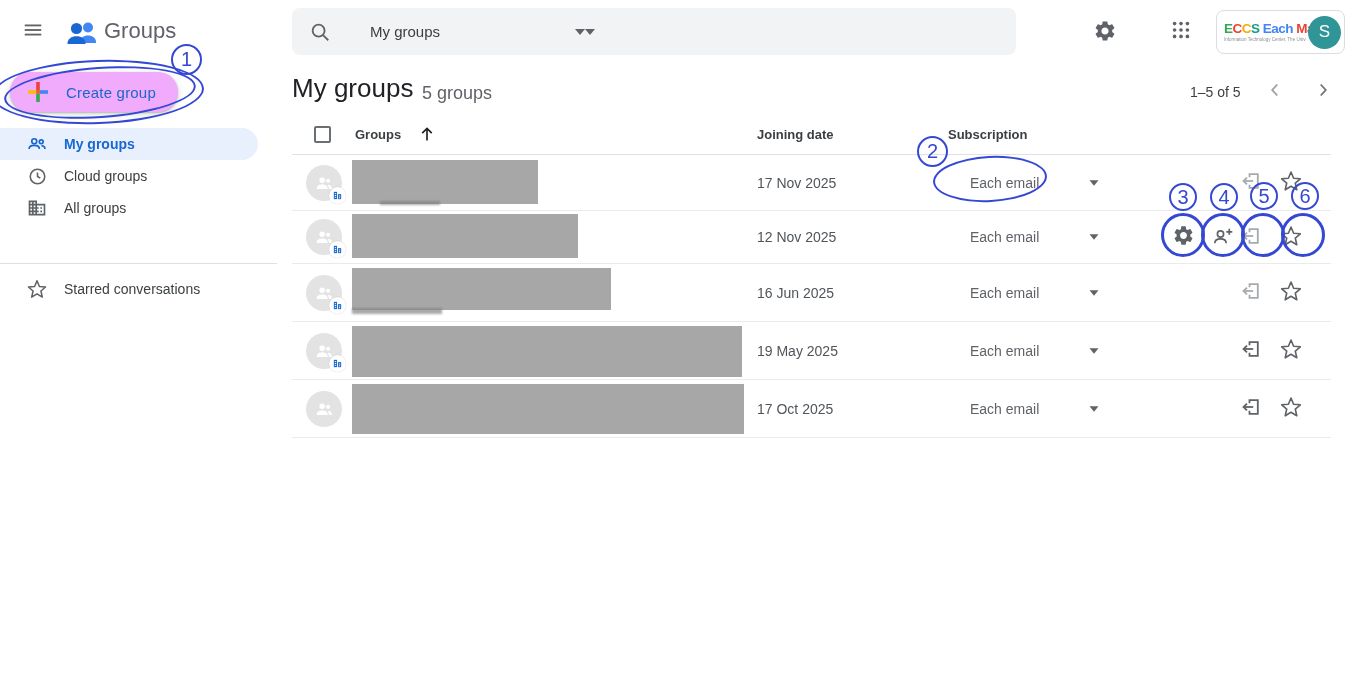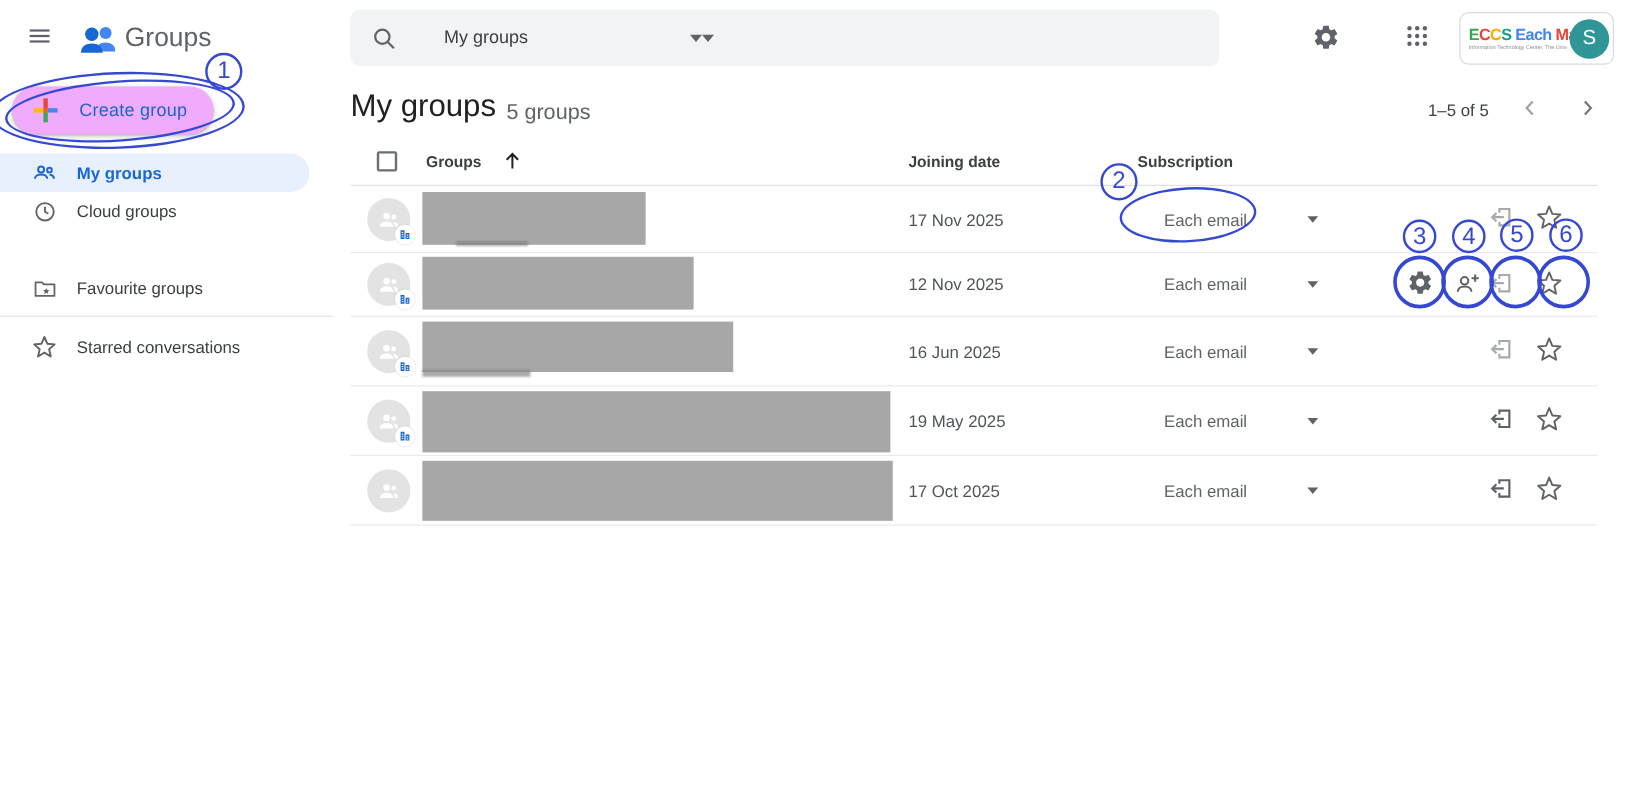--- a/index.html
+++ b/index.html
@@ -177,30 +177,29 @@
   <div class="abs nav-item" style="top:160px">
     <span class="nav-ic">
       <svg width="21" height="21" viewBox="0 0 24 24" fill="none" stroke="currentColor" stroke-width="1.8">
           <circle cx="12" cy="12" r="8.3"></circle>
           <path d="M12 7.3V12l3.2 1.9"></path>
         </svg>
     </span>
     <span class="nav-lbl">Cloud groups</span>
   </div>
 
-
-  <div class="abs nav-item" style="top:224px">
+  <div class="abs nav-item" style="top:192px">
     <span class="nav-ic">
-      <svg width="21" height="21" viewBox="0 0 24 24" fill="none" stroke="currentColor" stroke-width="1.7">
-          <path d="M3 6h6l2 2h10v11H3z" stroke-linejoin="round"></path>
-          <path d="M13.2 15.9l-1.9 1.2.5-2.1-1.6-1.4 2.1-.2.9-2 .9 2 2.1.2-1.6 1.4.5 2.1z" fill="currentColor" stroke="none"></path>
-        </svg>
-    </span>
-    <span class="nav-lbl">Favourite groups</span>
-  </div>
+      <svg width="20" height="20" viewBox="0 0 24 24" fill="currentColor">
+          <path d="M12 7V3H2v18h20V7H12zM6 19H4v-2h2v2zm0-4H4v-2h2v2zm0-4H4V9h2v2zm0-4H4V5h2v2zm4 12H8v-2h2v2zm0-4H8v-2h2v2zm0-4H8V9h2v2zm0-4H8V5h2v2zm10 12h-8v-2h2v-2h-2v-2h2v-2h-2V9h8v10zm-2-8h-2v2h2v-2zm0 4h-2v2h2v-2z"></path>
+        </svg>
+    </span>
+    <span class="nav-lbl">All groups</span>
+  </div>
+
 
   <div class="abs" id="sidebar-divider"></div>
 
   <div class="abs nav-item" style="top:273px">
     <span class="nav-ic">
       <svg width="22" height="22" viewBox="0 0 24 24" fill="none" stroke="currentColor" stroke-width="1.7" stroke-linejoin="round">
           <path d="M12 17.3 6.2 20.8l1.5-6.6-5-4.4 6.7-.6L12 3l2.6 6.2 6.7.6-5 4.4 1.5 6.6z"></path>
         </svg>
     </span>
     <span class="nav-lbl">Starred conversations</span>

